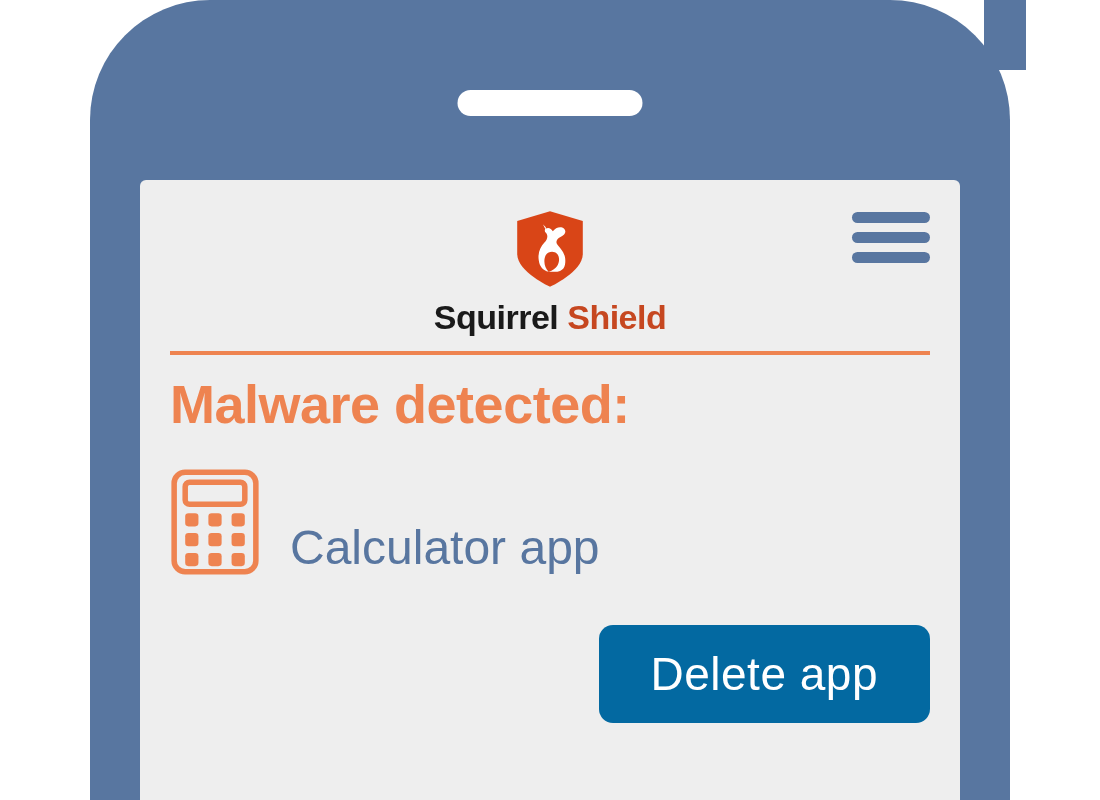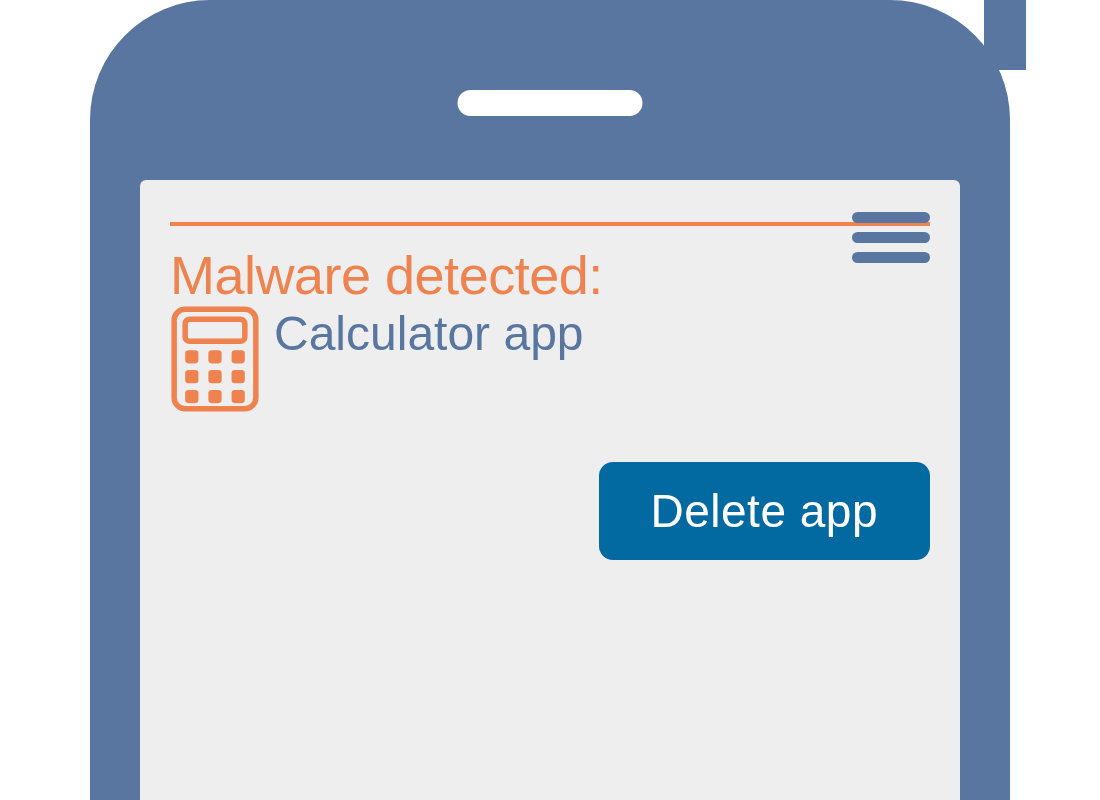--- a/index.html
+++ b/index.html
@@ -91,27 +91,28 @@
   }
   .hamburger .bar:last-child { margin-bottom: 0; }
   .divider {
     border: none;
     border-top: 4px solid #ee8350;
     margin: 0 0 18px 0;
   }
   .alert-heading {
     color: #ee8350;
     font-size: 54px;
-    font-weight: 400;
+    font-weight: 700;
+    margin-bottom: 34px;
     letter-spacing: -0.5px;
   }
   .detected-row {
     display: flex;
-    align-items: flex-start;
-    gap: 14px;
+    align-items: flex-end;
+    gap: 30px;
     margin-bottom: 50px;
   }
   .calc-icon {
     width: 90px;
     height: 106px;
   }
   .detected-name {
     color: #5876a0;
     font-size: 48px;
     font-weight: 400;
@@ -132,20 +133,35 @@
 </head>
 <body>
 
 <div class="phone-frame">
   <div class="phone-notch"></div>
   <div class="speaker"></div>
 
   <div class="screen">
 
     <div class="app-header">
+      <div class="logo-wrap">
+        <svg class="shield-svg" viewBox="0 0 100 100">
+          <path d="M50 4 L90 16 C90 16 90 50 90 56 C90 78 50 96 50 96 C50 96 10 78 10 56 C10 50 10 16 10 16 Z" fill="#d94517"></path>
+
+          <g fill="#ffffff" transform="translate(50,54) scale(0.85)">
+            <path d="M6 28 C20 28 22 20 22 12 C22 0 14 -6 10 -12 C8 -15 10 -20 15 -22 C22 -25 24 -30 20 -34 C16 -38 8 -36 4 -30 C2 -34 -2 -36 -6 -34 C-8 -33 -8 -30 -6 -28 C-2 -24 -4 -18 -8 -14 C-14 -8 -18 2 -16 12 C-15 20 -10 26 -2 28 C-8 22 -10 12 -6 4 C-2 -2 6 -2 10 2 C14 6 14 14 10 20 C8 23 4 26 -2 28 C0 28 3 28 6 28 Z"></path>
+            <circle cx="-2" cy="-29" r="2"></circle>
+            <path d="M-6 -36 L-10 -40 L-6 -32 Z"></path>
+          </g>
+        </svg>
+        <div class="app-title">
+          <span>Squirrel</span>
+          <span class="accent">Shield</span>
+        </div>
+      </div>
 
       <div class="hamburger">
         <div class="bar"></div>
         <div class="bar"></div>
         <div class="bar"></div>
       </div>
     </div>
 
     <hr class="divider">
 

